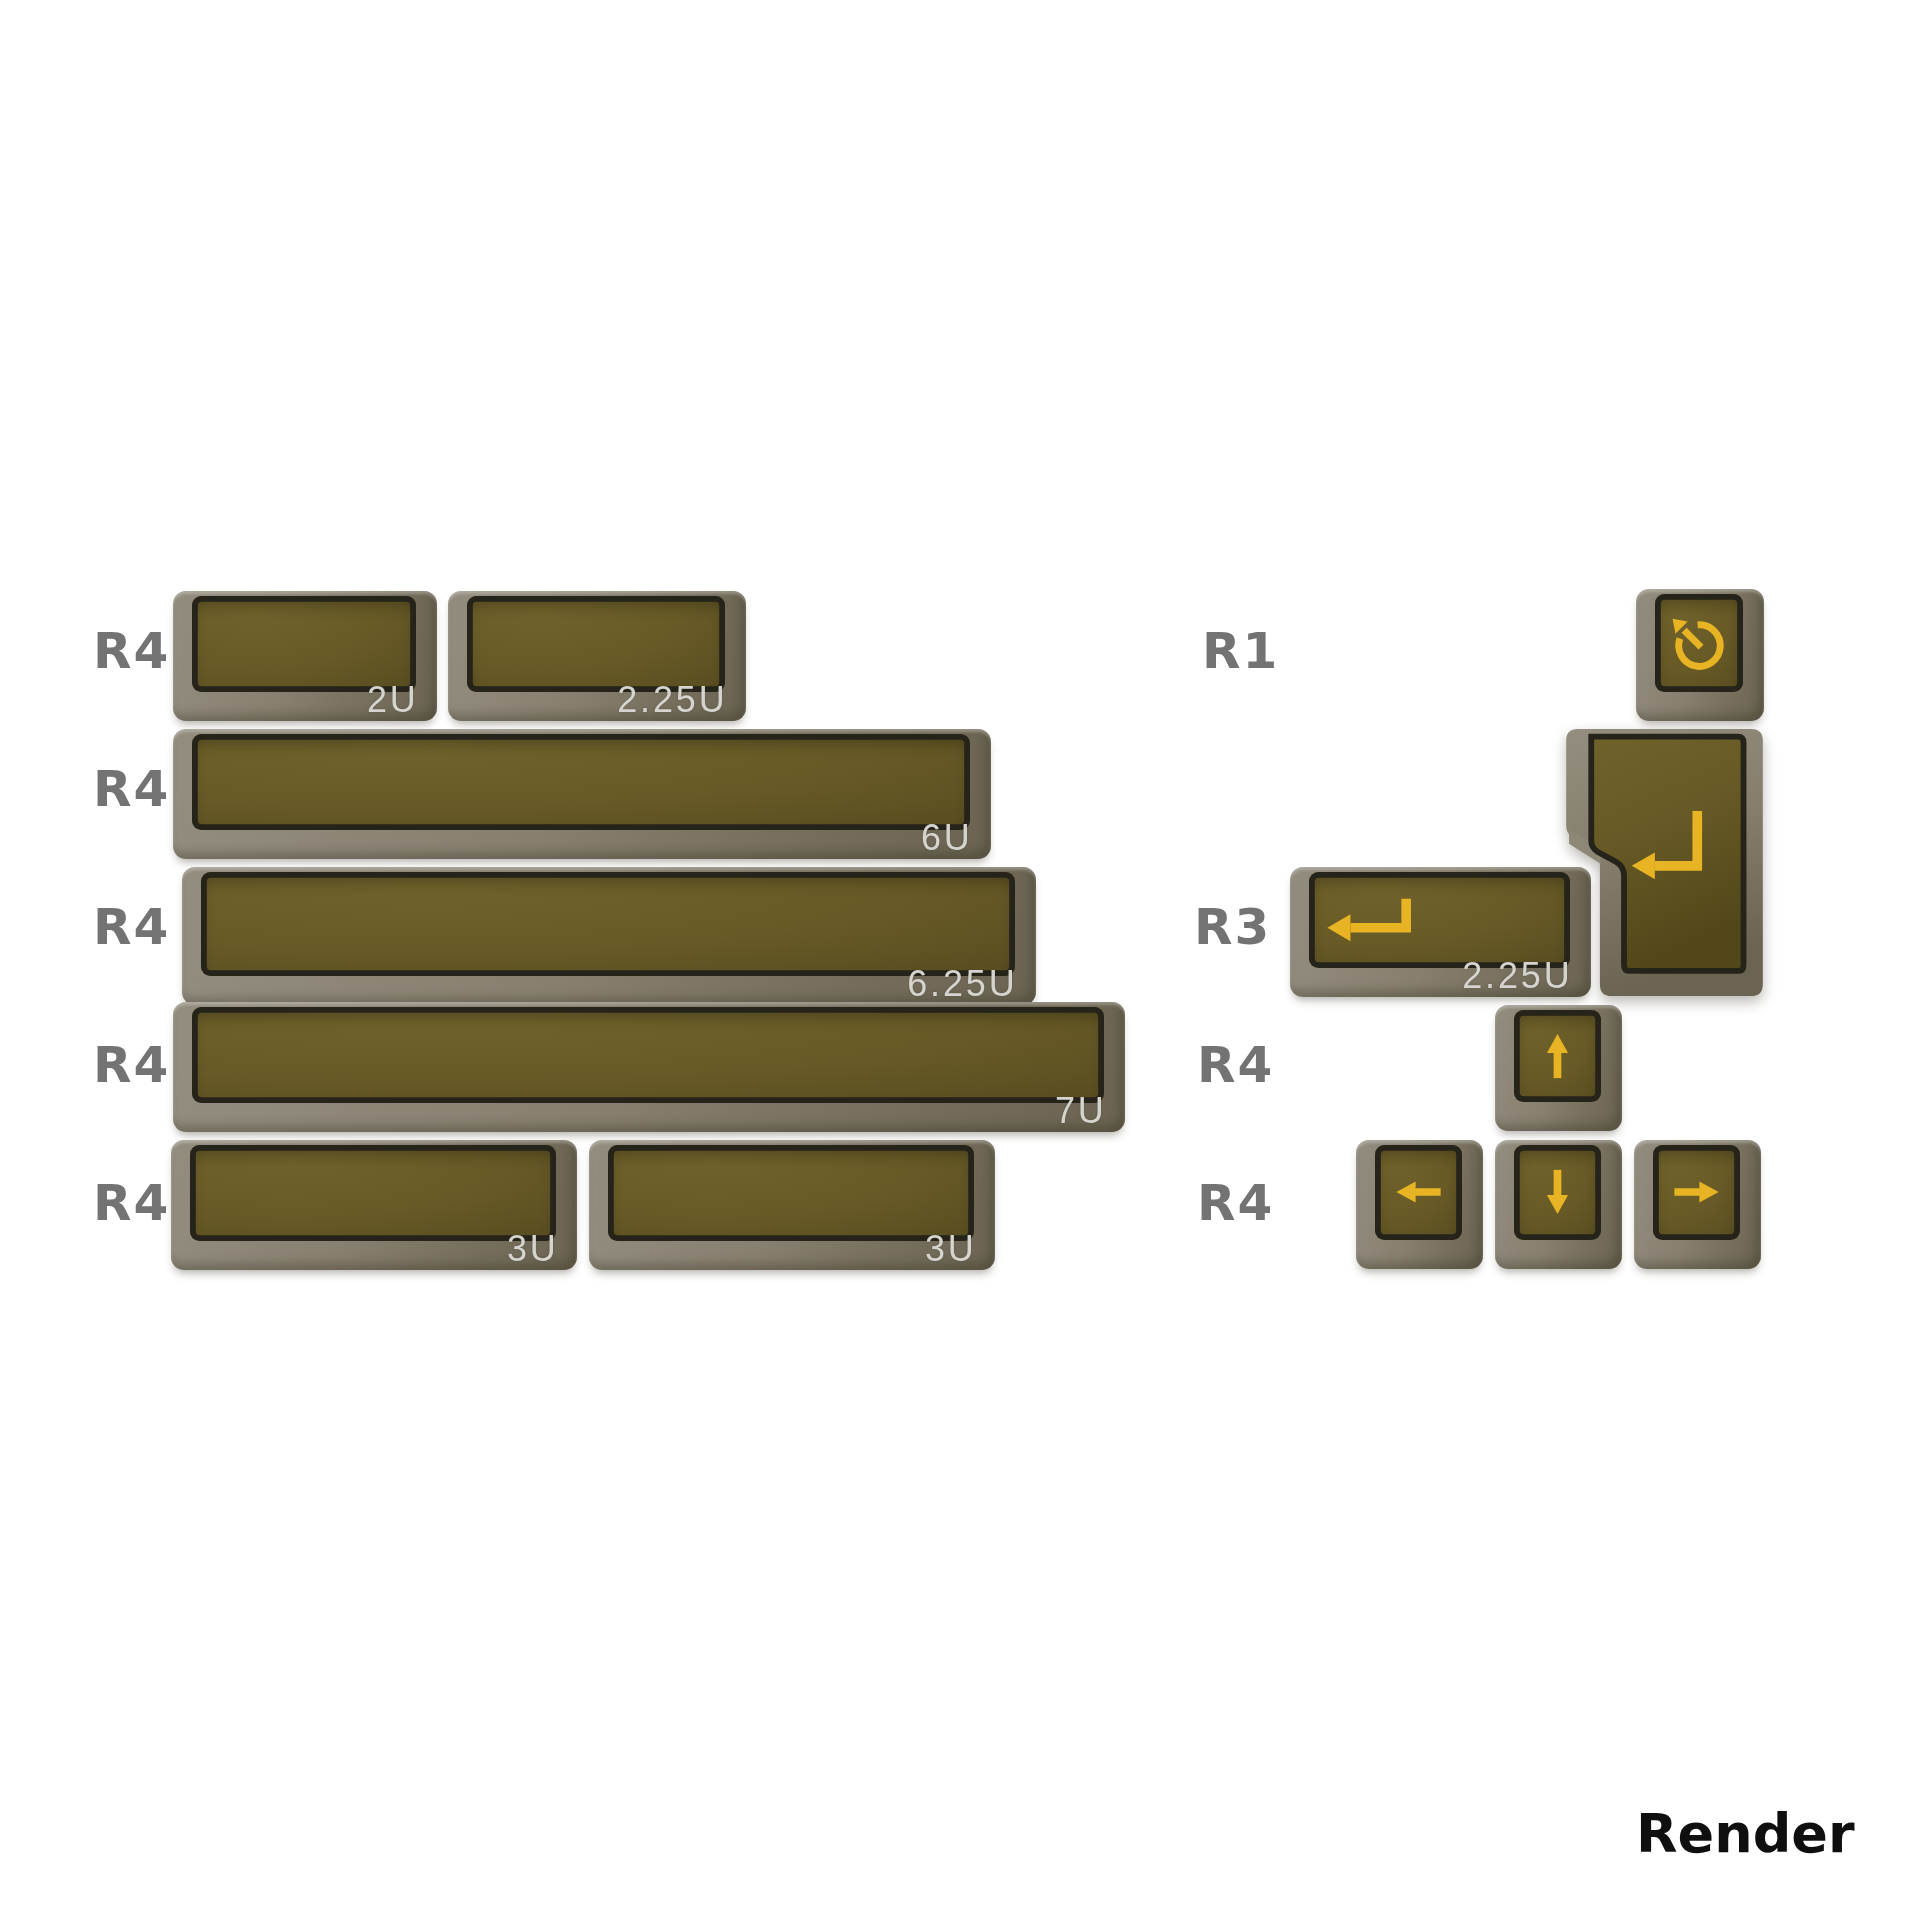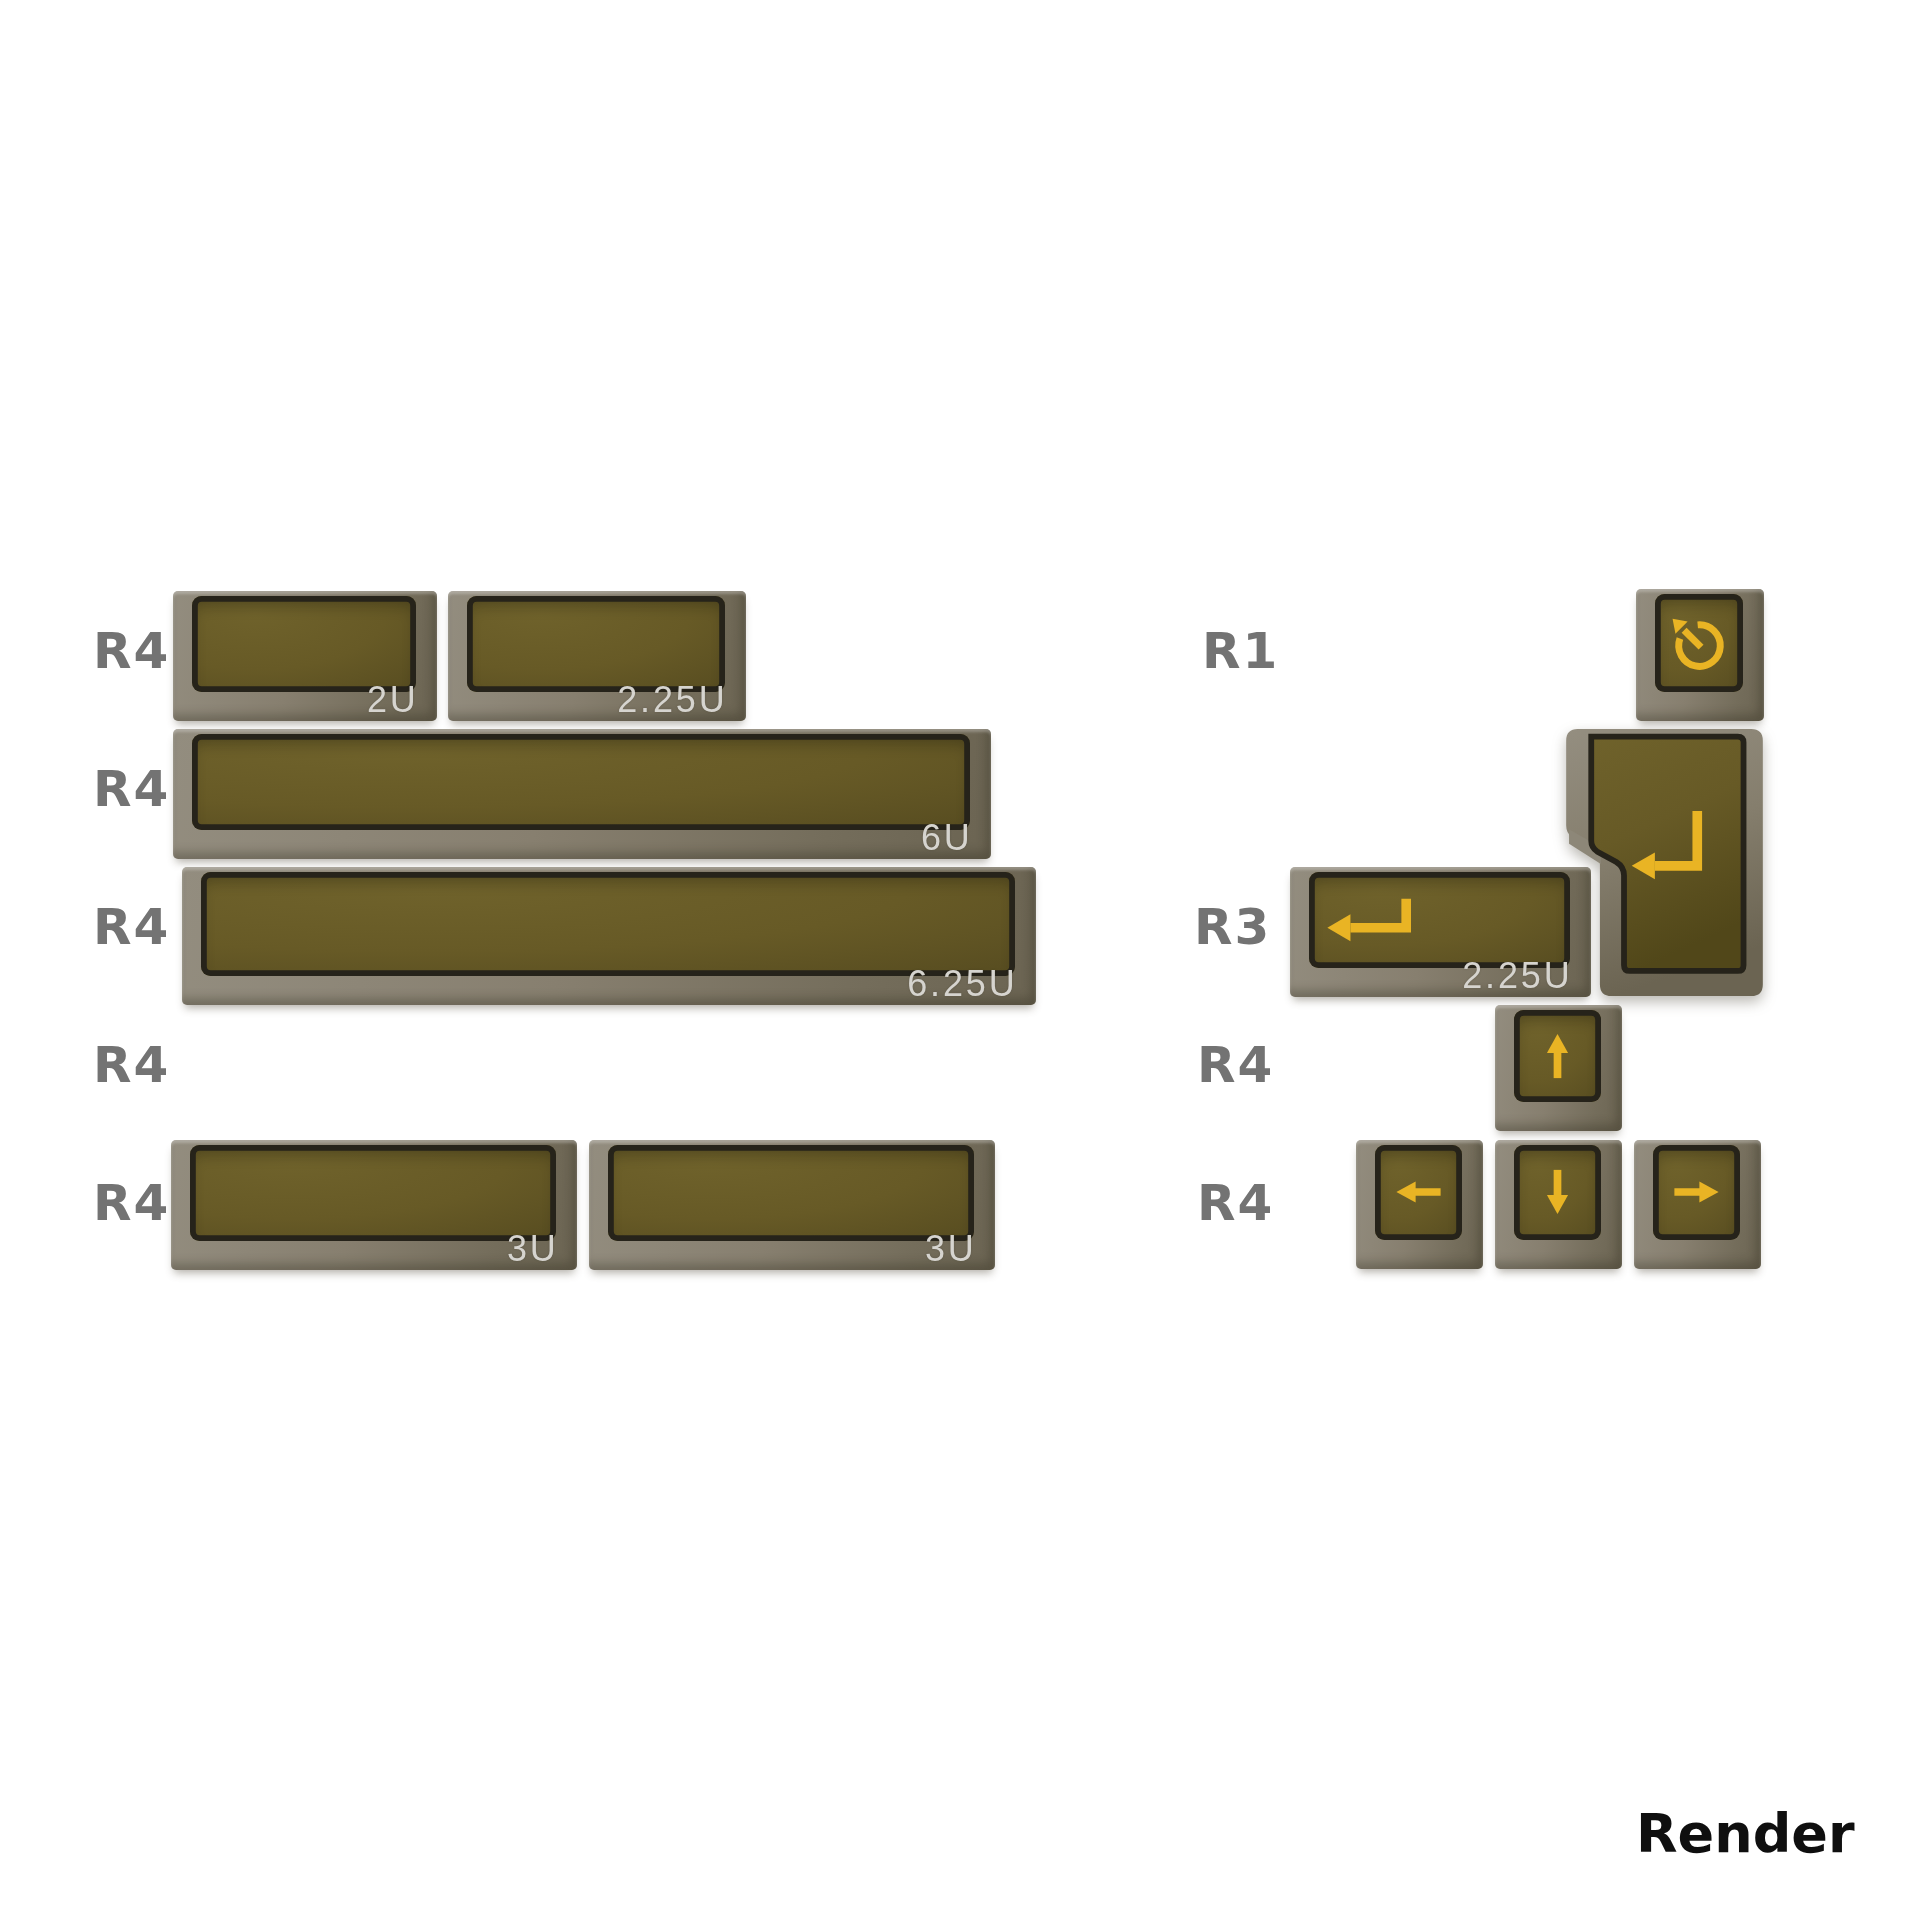--- a/index.html
+++ b/index.html
@@ -21,21 +21,21 @@
     position: absolute;
     font-family: "DejaVu Sans", sans-serif;
     font-weight: 700;
     font-size: 50px;
     line-height: 1;
     letter-spacing: 1.9px;
     color: #737373;
   }
   .key {
     position: absolute;
-    border-radius: 5px;
+    border-radius: 13px;
     background: linear-gradient(100deg, #938d7f 0%, #877f6f 45%, #746d5b 80%, #6b6452 100%);
     box-shadow: inset 0 2.9px 2.9px rgba(255,255,255,0.28),
                 inset -4.8px -6.8px 9.7px rgba(44,39,26,0.30),
                 0 6.8px 8.7px -3.9px rgba(86,80,64,0.45);
   }
   .face {
     position: absolute;
     left: 19.3px; right: 21px; top: 4.8px; bottom: 29px;
     border-radius: 9.7px;
     background: radial-gradient(130% 130% at 28% 18%, #6f622b 0%, #675a26 45%, #594e21 78%, #514719 100%);
@@ -103,20 +103,24 @@
   <div class="key" style="left:173px;top:729px;width:818px;height:130px">
     <div class="face"></div>
     <div class="size-label">6U</div>
   </div>
 
   <div class="key" style="left:182px;top:867px;width:854px;height:138px">
     <div class="face"></div>
     <div class="size-label">6.25U</div>
   </div>
 
+  <div class="key" style="left:173px;top:1002px;width:952px;height:130px">
+    <div class="face"></div>
+    <div class="size-label">7U</div>
+  </div>
 
   <div class="key" style="left:171px;top:1140px;width:406px;height:130px">
     <div class="face"></div>
     <div class="size-label">3U</div>
   </div>
   <div class="key" style="left:589px;top:1140px;width:406px;height:130px">
     <div class="face"></div>
     <div class="size-label">3U</div>
   </div>
 

